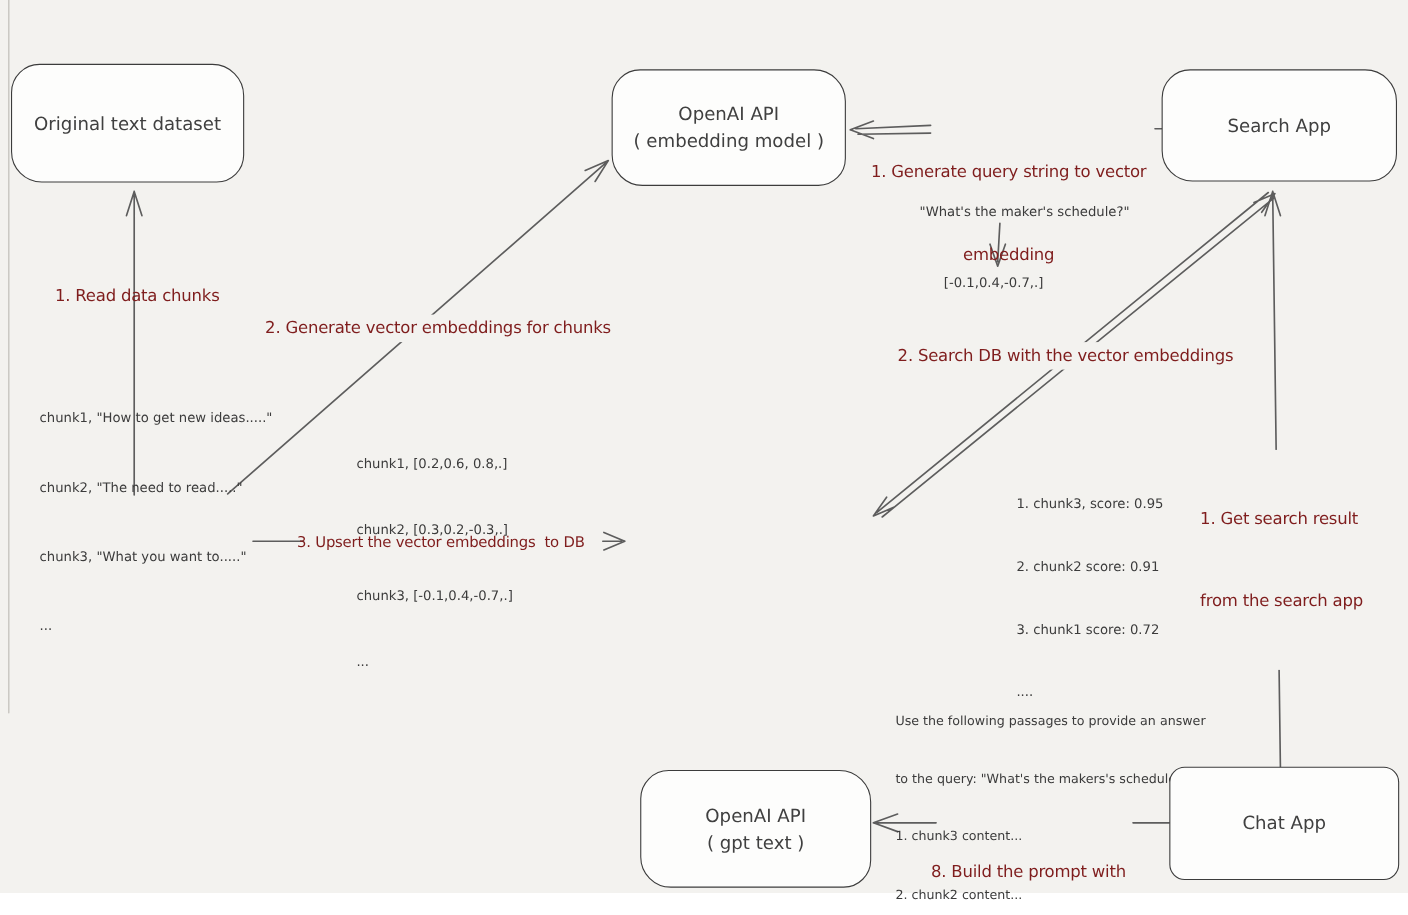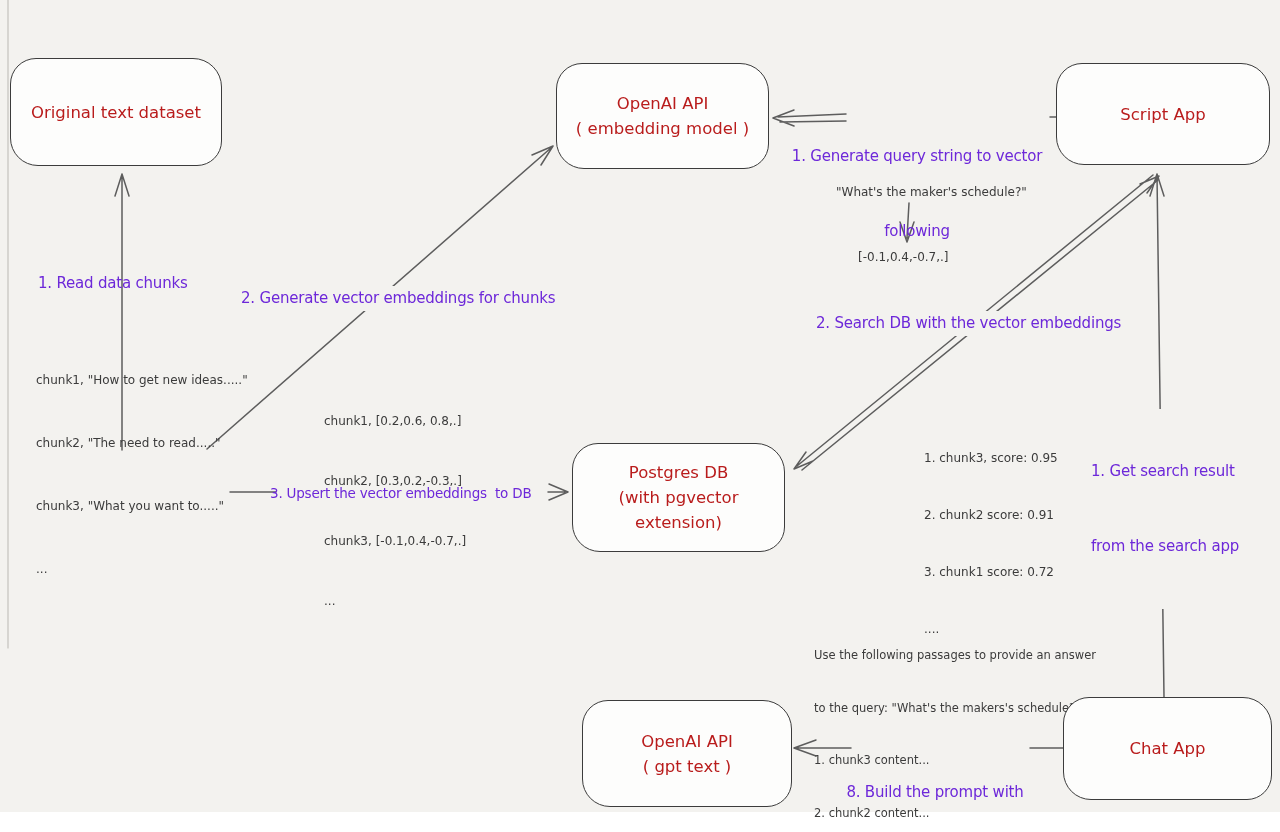--- a/index.html
+++ b/index.html
@@ -12,37 +12,37 @@
   .bottom-strip{position:absolute;left:0;top:812px;width:1280px;height:20px;background:#ffffff;}
   svg.wires{position:absolute;left:0;top:0;z-index:1;pointer-events:none;}
   svg.wires path{stroke:#5d5d5d;stroke-width:1.5;fill:none;stroke-linecap:round;}
   svg.wires path.page-edge{stroke:#c4c2bd;stroke-width:1.2;}
 
   .node{
     position:absolute;z-index:3;
     background:#fdfdfc;border:1.6px solid #3c3c3c;
     border-radius:26px 29px 25px 28px;
     display:flex;flex-direction:column;align-items:center;justify-content:center;
-    text-align:center;font-size:16.5px;color:#b91c1c;line-height:25px;
+    text-align:center;font-size:16.5px;color:#404040;line-height:25px;
   }
   #original-dataset{left:10px;top:58px;width:210px;height:106px;}
   #openai-embedding{left:556px;top:63px;width:211px;height:104px;}
   #search-app{left:1056px;top:63px;width:212px;height:100px;}
   #script-app{left:17px;top:448px;width:211px;height:102px;}
   #postgres-db{left:572px;top:443px;width:211px;height:107px;}
   #openai-gpt{left:582px;top:700px;width:208px;height:105px;}
-  #chat-app{left:1063px;top:697px;width:207px;height:101px;}
+  #chat-app{left:1063px;top:697px;width:207px;height:101px;border-radius:14px;}
 
   .lbl{
     position:absolute;z-index:4;font-size:15px;letter-spacing:-0.2px;
-    color:#6d28d9;white-space:pre;line-height:25px;
+    color:#7f1d1d;white-space:pre;line-height:25px;
   }
   .lbl.gap{background:#f3f2ef;padding:0 3px;}
   .lbl span{display:block;}
-  #lbl-read{left:38px;top:257px;margin-top:14px;}
+  #lbl-read{left:50px;top:257px;}
   #lbl-gen{left:238px;top:286px;}
   #lbl-upsert{left:270px;top:481px;font-size:13.5px;}
   #lbl-query{left:786px;top:94px;width:262px;text-align:center;}
   #lbl-searchdb{left:813px;top:311px;}
   #lbl-getresult{left:1088px;top:409px;}
   #lbl-buildprompt{left:845px;top:730px;width:180px;text-align:center;}
 
   .small{
     position:absolute;z-index:2;font-size:12px;color:#3b3b3b;
     white-space:pre;line-height:21px;
@@ -74,47 +74,43 @@
   <div class="node" id="original-dataset">
     <span>Original text dataset</span>
   </div>
 
   <div class="node" id="openai-embedding">
     <span>OpenAI API</span>
     <span>( embedding model )</span>
   </div>
 
   <div class="node" id="search-app">
-    <span>Script App</span>
+    <span>Search App</span>
   </div>
 
 
-  <div class="node" id="postgres-db">
-    <span>Postgres DB</span>
-    <span>(with pgvector extension)</span>
-  </div>
 
   <div class="node" id="openai-gpt">
     <span>OpenAI API</span>
     <span>( gpt text )</span>
   </div>
 
   <div class="node" id="chat-app">
     <span>Chat App</span>
   </div>
 
   <div class="lbl" id="lbl-read">1. Read data chunks</div>
 
   <div class="lbl gap" id="lbl-gen">2. Generate vector embeddings for chunks</div>
 
   <div class="lbl" id="lbl-upsert">3. Upsert the vector embeddings  to DB</div>
 
   <div class="lbl" id="lbl-query">
     <span>1. Generate query string to vector</span>
-    <span>following</span>
+    <span>embedding</span>
   </div>
 
   <div class="lbl gap" id="lbl-searchdb">2. Search DB with the vector embeddings</div>
 
   <div class="lbl gap" id="lbl-getresult">
     <span>1. Get search result</span>
     <span>from the search app</span>
   </div>
 
   <div class="lbl" id="lbl-buildprompt">

